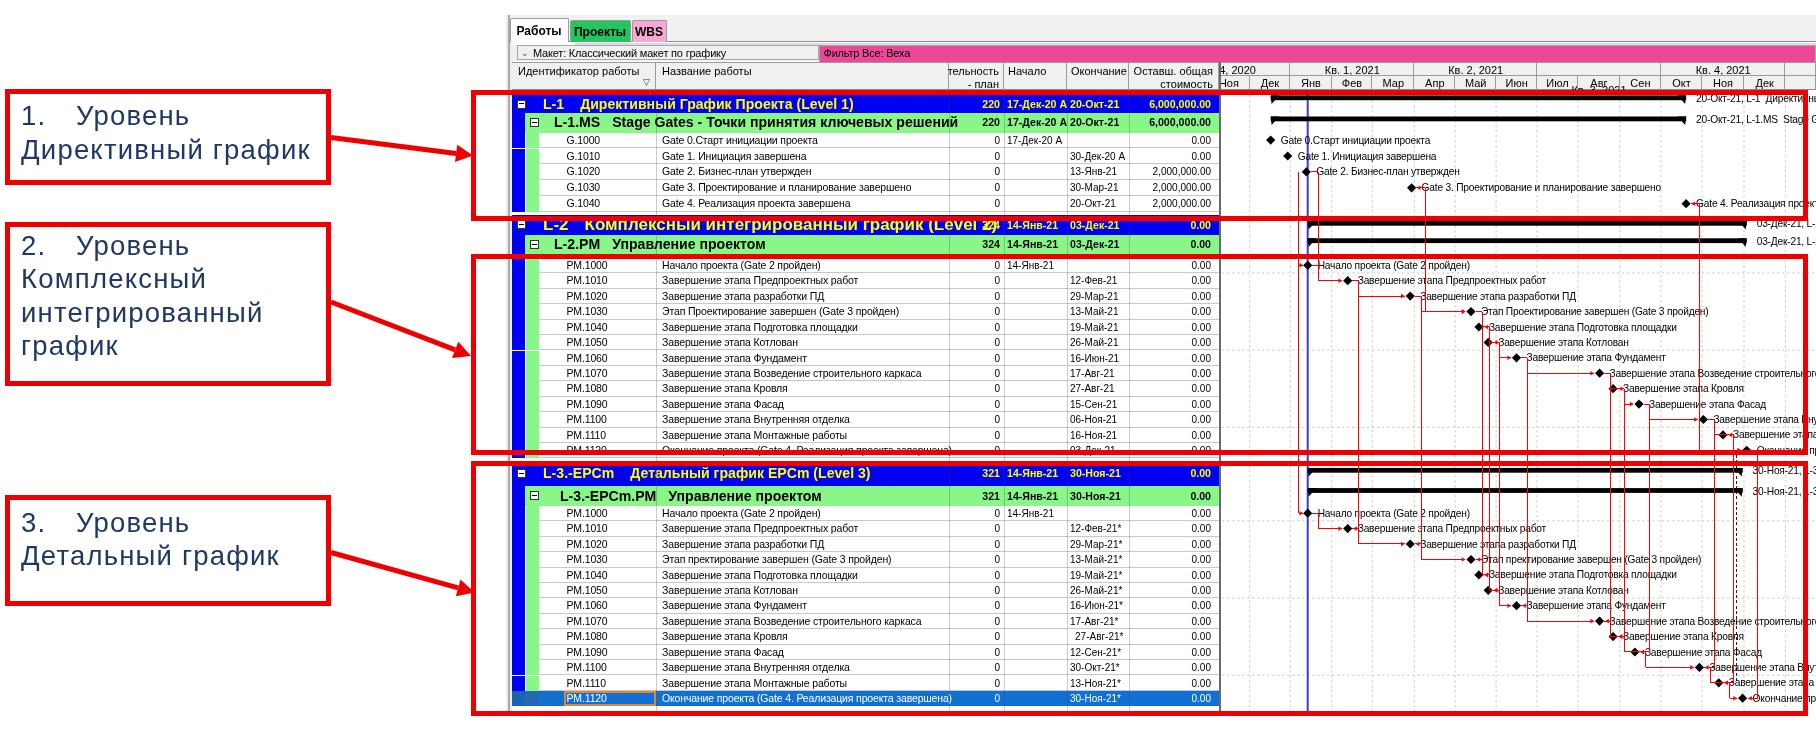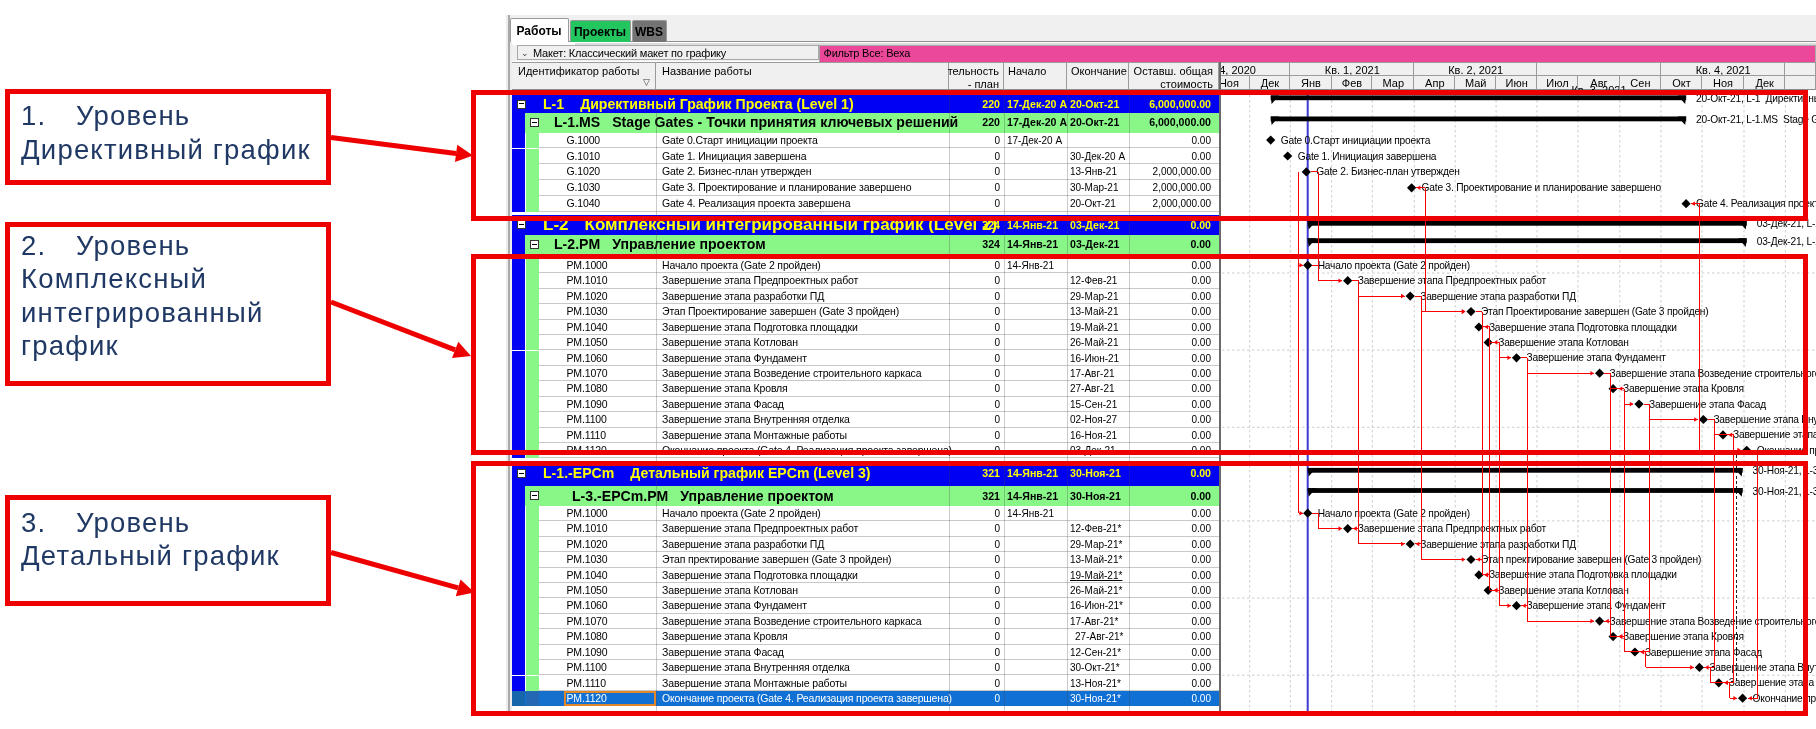--- a/index.html
+++ b/index.html
@@ -4,21 +4,21 @@
 body{width:1816px;height:729px;background:#fff;font-family:'Liberation Sans',sans-serif;position:relative;overflow:hidden;}
 div{box-sizing:border-box;}
 </style></head><body>
 <div style="position:absolute;left:506px;top:15px;width:1310px;height:26.5px;background:#f0f0f0;border-bottom:1px solid #8e8e8e;"></div>
 <div style="position:absolute;left:506px;top:42.5px;width:1310px;height:2.5px;background:#dcdcdc;"></div>
 <div style="position:absolute;left:509px;top:41.5px;width:66px;height:3.5px;background:#fff;"></div>
 <div style="position:absolute;left:506px;top:15px;width:6px;height:697px;background:#ededed;"></div>
 <div style="position:absolute;left:508.2px;top:15px;width:1.6px;height:697px;background:#a9a9a9;"></div>
 <div style="position:absolute;left:509.5px;top:17.5px;width:59px;height:24.5px;background:#fff;border:1px solid #9a9a9a;border-bottom:none;border-radius:2px 2px 0 0;font-weight:bold;font-size:12px;text-align:center;line-height:24px;">Работы</div>
 <div style="position:absolute;left:569.5px;top:19.5px;width:61px;height:22px;background:#22c55e;border:1px solid #9a9a9a;border-bottom:none;border-radius:2px 2px 0 0;font-weight:bold;font-size:12px;text-align:center;line-height:22px;">Проекты</div>
-<div style="position:absolute;left:631.5px;top:19.5px;width:35px;height:22px;background:#737373;border:1px solid #9a9a9a;border-bottom:none;border-radius:2px 2px 0 0;font-weight:bold;font-size:12px;text-align:center;line-height:22px;">WBS</div>
+<div style="position:absolute;left:631.5px;top:19.5px;width:35px;height:22px;background:#f9a8d4;border:1px solid #9a9a9a;border-bottom:none;border-radius:2px 2px 0 0;font-weight:bold;font-size:12px;text-align:center;line-height:22px;">WBS</div>
 <div style="position:absolute;left:512px;top:45px;width:1304px;height:15.5px;background:#f0f0f0;"></div>
 <div style="position:absolute;left:517px;top:45.2px;width:301.5px;height:15.3px;background:#f0f0f0;border:1px solid #a8a8a8;font-size:11px;letter-spacing:-0.2px;line-height:15px;padding-left:15px;"><span style="position:absolute;left:3px;top:0px;font-size:9px;color:#444;">⌄</span>Макет: Классический макет по графику</div>
 <div style="position:absolute;left:818.5px;top:45.2px;width:997.5px;height:32px;background:#ec4899;border:1px solid #a8a8a8;font-size:11px;letter-spacing:-0.2px;line-height:15px;padding-left:4px;">Фильтр Все: Веха</div>
 <div style="position:absolute;left:512px;top:61.5px;width:144px;height:28.9px;background:#f0f0f0;border-right:1px solid #9b9b9b;border-top:1px solid #9b9b9b;border-bottom:1px solid #8a8a8a;font-size:11px;">
     <span style="position:absolute;left:6px;top:2.5px;">Идентификатор работы</span>
     <span style="position:absolute;right:5px;top:14px;font-size:9px;color:#333;">▽</span>
   </div>
 <div style="position:absolute;left:656px;top:61.5px;width:292.6px;height:28.9px;background:#f0f0f0;border-right:1px solid #9b9b9b;border-top:1px solid #9b9b9b;border-bottom:1px solid #8a8a8a;font-size:11px;">
     <span style="position:absolute;left:6px;top:2.5px;">Название работы</span>
   </div>
@@ -272,51 +272,51 @@
 <div style="position:absolute;left:662px;top:396.8px;width:335px;height:15.4px;color:#000;font-size:10.5px;letter-spacing:-0.15px;line-height:15.4px;white-space:nowrap;overflow:hidden;">Завершение этапа Фасад</div>
 <div style="position:absolute;left:948.6px;top:396.8px;width:51.4px;height:15.4px;color:#000;font-size:10px;line-height:15.4px;text-align:right;">0</div>
 <div style="position:absolute;left:1070px;top:396.8px;width:58.5px;height:15.4px;color:#000;font-size:10px;line-height:15.4px;white-space:nowrap;overflow:hidden;">15-Сен-21</div>
 <div style="position:absolute;left:1128.5px;top:396.8px;width:82.5px;height:15.4px;color:#000;font-size:10px;line-height:15.4px;text-align:right;">0.00</div>
 <div style="position:absolute;left:512.3px;top:412.2px;width:13.2px;height:15.4px;background:#0000f2;"></div>
 <div style="position:absolute;left:525.5px;top:412.2px;width:13px;height:15.4px;background:#88f788;"></div>
 <div style="position:absolute;left:538.5px;top:412.2px;width:680.5px;height:15.4px;background:#fff;border-bottom:1px solid #c8c8c8;"></div>
 <div style="position:absolute;left:566.5px;top:412.2px;width:89.5px;height:15.4px;color:#000;font-size:10.5px;letter-spacing:-0.15px;line-height:15.4px;">PM.1100</div>
 <div style="position:absolute;left:662px;top:412.2px;width:335px;height:15.4px;color:#000;font-size:10.5px;letter-spacing:-0.15px;line-height:15.4px;white-space:nowrap;overflow:hidden;">Завершение этапа Внутренняя отделка</div>
 <div style="position:absolute;left:948.6px;top:412.2px;width:51.4px;height:15.4px;color:#000;font-size:10px;line-height:15.4px;text-align:right;">0</div>
-<div style="position:absolute;left:1070px;top:412.2px;width:58.5px;height:15.4px;color:#000;font-size:10px;line-height:15.4px;white-space:nowrap;overflow:hidden;">02-Ноя-27</div>
+<div style="position:absolute;left:1070px;top:412.2px;width:58.5px;height:15.4px;color:#000;font-size:10px;line-height:15.4px;white-space:nowrap;overflow:hidden;">06-Ноя-21</div>
 <div style="position:absolute;left:1128.5px;top:412.2px;width:82.5px;height:15.4px;color:#000;font-size:10px;line-height:15.4px;text-align:right;">0.00</div>
 <div style="position:absolute;left:512.3px;top:427.6px;width:13.2px;height:15.4px;background:#0000f2;"></div>
 <div style="position:absolute;left:525.5px;top:427.6px;width:13px;height:15.4px;background:#88f788;"></div>
 <div style="position:absolute;left:538.5px;top:427.6px;width:680.5px;height:15.4px;background:#fff;border-bottom:1px solid #c8c8c8;"></div>
 <div style="position:absolute;left:566.5px;top:427.6px;width:89.5px;height:15.4px;color:#000;font-size:10.5px;letter-spacing:-0.15px;line-height:15.4px;">PM.1110</div>
 <div style="position:absolute;left:662px;top:427.6px;width:335px;height:15.4px;color:#000;font-size:10.5px;letter-spacing:-0.15px;line-height:15.4px;white-space:nowrap;overflow:hidden;">Завершение этапа Монтажные работы</div>
 <div style="position:absolute;left:948.6px;top:427.6px;width:51.4px;height:15.4px;color:#000;font-size:10px;line-height:15.4px;text-align:right;">0</div>
 <div style="position:absolute;left:1070px;top:427.6px;width:58.5px;height:15.4px;color:#000;font-size:10px;line-height:15.4px;white-space:nowrap;overflow:hidden;">16-Ноя-21</div>
 <div style="position:absolute;left:1128.5px;top:427.6px;width:82.5px;height:15.4px;color:#000;font-size:10px;line-height:15.4px;text-align:right;">0.00</div>
 <div style="position:absolute;left:512.3px;top:443px;width:13.2px;height:15.4px;background:#0000f2;"></div>
 <div style="position:absolute;left:525.5px;top:443px;width:13px;height:15.4px;background:#88f788;"></div>
 <div style="position:absolute;left:538.5px;top:443px;width:680.5px;height:15.4px;background:#fff;border-bottom:1px solid #c8c8c8;"></div>
 <div style="position:absolute;left:566.5px;top:443px;width:89.5px;height:15.4px;color:#000;font-size:10.5px;letter-spacing:-0.15px;line-height:15.4px;">PM.1120</div>
 <div style="position:absolute;left:662px;top:443px;width:335px;height:15.4px;color:#000;font-size:10.5px;letter-spacing:-0.15px;line-height:15.4px;white-space:nowrap;overflow:hidden;">Окончание проекта (Gate 4. Реализация проекта завершена)</div>
 <div style="position:absolute;left:948.6px;top:443px;width:51.4px;height:15.4px;color:#000;font-size:10px;line-height:15.4px;text-align:right;">0</div>
 <div style="position:absolute;left:1070px;top:443px;width:58.5px;height:15.4px;color:#000;font-size:10px;line-height:15.4px;white-space:nowrap;overflow:hidden;">03-Дек-21</div>
 <div style="position:absolute;left:1128.5px;top:443px;width:82.5px;height:15.4px;color:#000;font-size:10px;line-height:15.4px;text-align:right;">0.00</div>
 <div style="position:absolute;left:512px;top:461px;width:707px;height:24.9px;background:#0000f2;"></div>
 <div style="position:absolute;left:517px;top:468.9px;width:9px;height:9px;background:#fff;border:1px solid #333;"></div>
 <div style="position:absolute;left:519px;top:472.6px;width:5px;height:1.4px;background:#000;"></div>
-<div style="position:absolute;left:543px;top:461px;width:457px;height:24.9px;color:#ffff00;font-weight:bold;font-size:14.1px;line-height:24.9px;white-space:nowrap;"><span style="margin-right:16px;">L-1.-EPCm</span>Детальный график EPCm (Level 3)</div>
+<div style="position:absolute;left:543px;top:461px;width:457px;height:24.9px;color:#ffff00;font-weight:bold;font-size:14.1px;line-height:24.9px;white-space:nowrap;"><span style="margin-right:16px;">L-3.-EPCm</span>Детальный график EPCm (Level 3)</div>
 <div style="position:absolute;left:948.6px;top:461px;width:51.4px;height:24.9px;color:#ffff00;font-weight:bold;font-size:10.6px;line-height:24.9px;text-align:right;">321</div>
 <div style="position:absolute;left:1007px;top:461px;width:60px;height:24.9px;color:#ffff00;font-weight:bold;font-size:10.6px;line-height:24.9px;white-space:nowrap;overflow:hidden;">14-Янв-21</div>
 <div style="position:absolute;left:1070px;top:461px;width:58.5px;height:24.9px;color:#ffff00;font-weight:bold;font-size:10.6px;line-height:24.9px;white-space:nowrap;overflow:hidden;">30-Ноя-21</div>
 <div style="position:absolute;left:1128.5px;top:461px;width:82.5px;height:24.9px;color:#ffff00;font-weight:bold;font-size:10.6px;line-height:24.9px;text-align:right;">0.00</div>
 <div style="position:absolute;left:512px;top:485.9px;width:707px;height:20px;background:#88f788;"></div>
 <div style="position:absolute;left:512.3px;top:485.9px;width:13.2px;height:20px;background:#0000f2;"></div>
 <div style="position:absolute;left:529.5px;top:491.4px;width:9px;height:9px;background:#fff;border:1px solid #333;"></div>
 <div style="position:absolute;left:531.5px;top:495px;width:5px;height:1.4px;background:#000;"></div>
-<div style="position:absolute;left:572px;top:485.9px;width:446px;height:28px;color:#000;font-weight:bold;font-size:14.1px;line-height:20px;white-space:nowrap;"><span style="margin-right:12px;">L-3.-EPCm.PM</span>Управление проектом</div>
+<div style="position:absolute;left:560px;top:485.9px;width:446px;height:28px;color:#000;font-weight:bold;font-size:14.1px;line-height:20px;white-space:nowrap;"><span style="margin-right:12px;">L-3.-EPCm.PM</span>Управление проектом</div>
 <div style="position:absolute;left:948.6px;top:485.9px;width:51.4px;height:20px;color:#000;font-weight:bold;font-size:10.6px;line-height:20px;text-align:right;">321</div>
 <div style="position:absolute;left:1007px;top:485.9px;width:60px;height:20px;color:#000;font-weight:bold;font-size:10.6px;line-height:20px;white-space:nowrap;overflow:hidden;">14-Янв-21</div>
 <div style="position:absolute;left:1070px;top:485.9px;width:58.5px;height:20px;color:#000;font-weight:bold;font-size:10.6px;line-height:20px;white-space:nowrap;overflow:hidden;">30-Ноя-21</div>
 <div style="position:absolute;left:1128.5px;top:485.9px;width:82.5px;height:20px;color:#000;font-weight:bold;font-size:10.6px;line-height:20px;text-align:right;">0.00</div>
 <div style="position:absolute;left:512.3px;top:505.9px;width:13.2px;height:15.4px;background:#0000f2;"></div>
 <div style="position:absolute;left:525.5px;top:505.9px;width:13px;height:15.4px;background:#88f788;"></div>
 <div style="position:absolute;left:538.5px;top:505.9px;width:680.5px;height:15.4px;background:#fff;border-bottom:1px solid #c8c8c8;"></div>
 <div style="position:absolute;left:566.5px;top:505.9px;width:89.5px;height:15.4px;color:#000;font-size:10.5px;letter-spacing:-0.15px;line-height:15.4px;">PM.1000</div>
 <div style="position:absolute;left:662px;top:505.9px;width:335px;height:15.4px;color:#000;font-size:10.5px;letter-spacing:-0.15px;line-height:15.4px;white-space:nowrap;overflow:hidden;">Начало проекта (Gate 2 пройден)</div>
 <div style="position:absolute;left:948.6px;top:505.9px;width:51.4px;height:15.4px;color:#000;font-size:10px;line-height:15.4px;text-align:right;">0</div>
@@ -345,21 +345,21 @@
 <div style="position:absolute;left:662px;top:552.2px;width:335px;height:15.4px;color:#000;font-size:10.5px;letter-spacing:-0.15px;line-height:15.4px;white-space:nowrap;overflow:hidden;">Этап пректирование завершен (Gate 3 пройден)</div>
 <div style="position:absolute;left:948.6px;top:552.2px;width:51.4px;height:15.4px;color:#000;font-size:10px;line-height:15.4px;text-align:right;">0</div>
 <div style="position:absolute;left:1070px;top:552.2px;width:58.5px;height:15.4px;color:#000;font-size:10px;line-height:15.4px;white-space:nowrap;overflow:hidden;">13-Май-21*</div>
 <div style="position:absolute;left:1128.5px;top:552.2px;width:82.5px;height:15.4px;color:#000;font-size:10px;line-height:15.4px;text-align:right;">0.00</div>
 <div style="position:absolute;left:512.3px;top:567.6px;width:13.2px;height:15.4px;background:#0000f2;"></div>
 <div style="position:absolute;left:525.5px;top:567.6px;width:13px;height:15.4px;background:#88f788;"></div>
 <div style="position:absolute;left:538.5px;top:567.6px;width:680.5px;height:15.4px;background:#fff;border-bottom:1px solid #c8c8c8;"></div>
 <div style="position:absolute;left:566.5px;top:567.6px;width:89.5px;height:15.4px;color:#000;font-size:10.5px;letter-spacing:-0.15px;line-height:15.4px;">PM.1040</div>
 <div style="position:absolute;left:662px;top:567.6px;width:335px;height:15.4px;color:#000;font-size:10.5px;letter-spacing:-0.15px;line-height:15.4px;white-space:nowrap;overflow:hidden;">Завершение этапа Подготовка площадки</div>
 <div style="position:absolute;left:948.6px;top:567.6px;width:51.4px;height:15.4px;color:#000;font-size:10px;line-height:15.4px;text-align:right;">0</div>
-<div style="position:absolute;left:1070px;top:567.6px;width:58.5px;height:15.4px;color:#000;font-size:10px;line-height:15.4px;white-space:nowrap;overflow:hidden;text-decoration:underline;">19-Май-21*</div>
+<div style="position:absolute;left:1070px;top:567.6px;width:58.5px;height:15.4px;color:#000;font-size:10px;line-height:15.4px;white-space:nowrap;overflow:hidden;">19-Май-21*</div>
 <div style="position:absolute;left:1128.5px;top:567.6px;width:82.5px;height:15.4px;color:#000;font-size:10px;line-height:15.4px;text-align:right;">0.00</div>
 <div style="position:absolute;left:512.3px;top:583px;width:13.2px;height:15.4px;background:#0000f2;"></div>
 <div style="position:absolute;left:525.5px;top:583px;width:13px;height:15.4px;background:#88f788;"></div>
 <div style="position:absolute;left:538.5px;top:583px;width:680.5px;height:15.4px;background:#fff;border-bottom:1px solid #c8c8c8;"></div>
 <div style="position:absolute;left:566.5px;top:583px;width:89.5px;height:15.4px;color:#000;font-size:10.5px;letter-spacing:-0.15px;line-height:15.4px;">PM.1050</div>
 <div style="position:absolute;left:662px;top:583px;width:335px;height:15.4px;color:#000;font-size:10.5px;letter-spacing:-0.15px;line-height:15.4px;white-space:nowrap;overflow:hidden;">Завершение этапа Котлован</div>
 <div style="position:absolute;left:948.6px;top:583px;width:51.4px;height:15.4px;color:#000;font-size:10px;line-height:15.4px;text-align:right;">0</div>
 <div style="position:absolute;left:1070px;top:583px;width:58.5px;height:15.4px;color:#000;font-size:10px;line-height:15.4px;white-space:nowrap;overflow:hidden;">26-Май-21*</div>
 <div style="position:absolute;left:1128.5px;top:583px;width:82.5px;height:15.4px;color:#000;font-size:10px;line-height:15.4px;text-align:right;">0.00</div>
 <div style="position:absolute;left:512.3px;top:598.4px;width:13.2px;height:15.4px;background:#0000f2;"></div>

